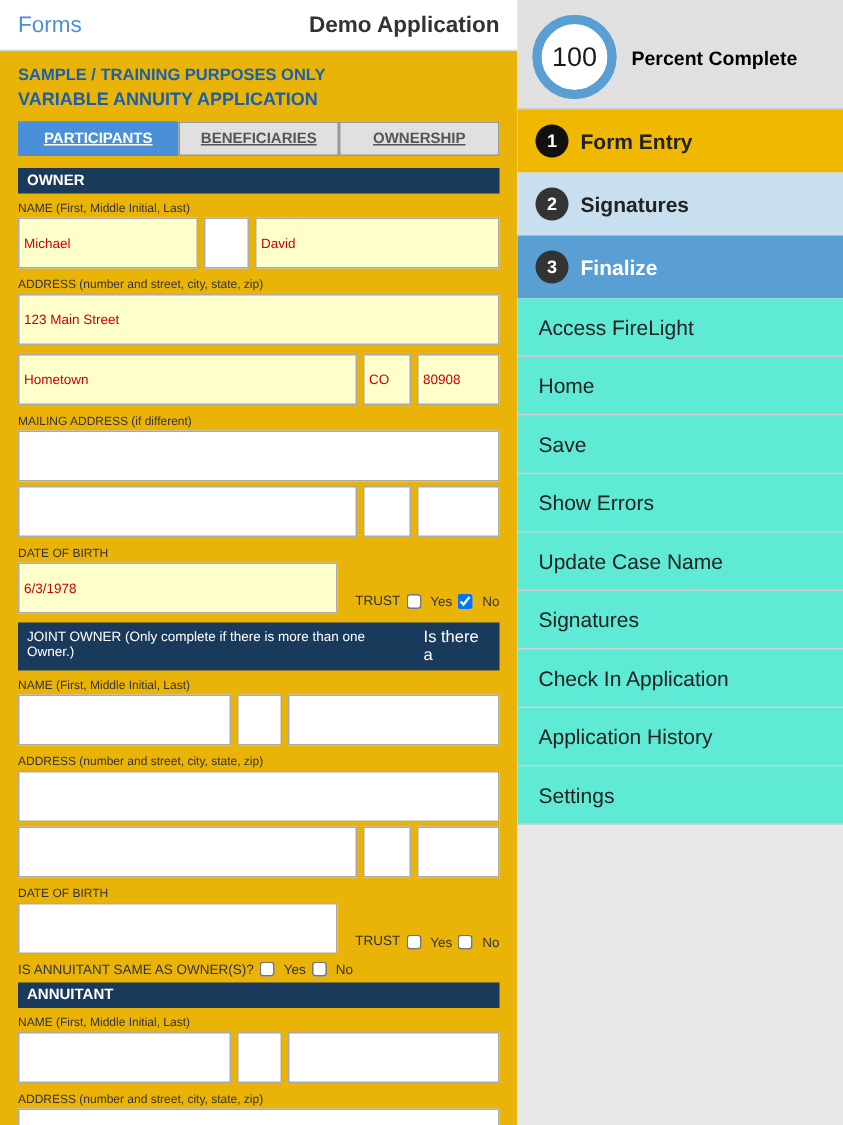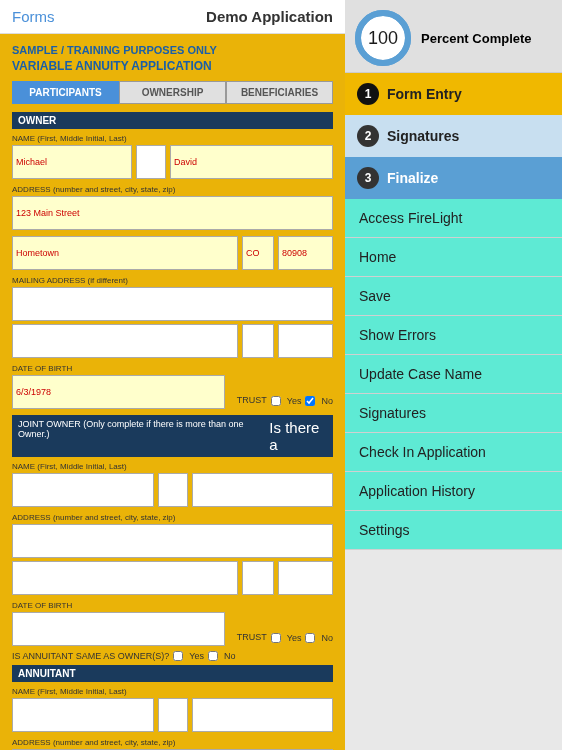--- a/index.html
+++ b/index.html
@@ -54,20 +54,21 @@
       margin-bottom: 8px;
     }
     .tab {
       flex: 1;
       padding: 5px 4px;
       text-align: center;
       font-size: 10px;
       font-weight: bold;
       border: 1px solid #999;
       cursor: pointer;
+      text-decoration: underline;
     }
     .tab.active {
       background: #4a90d9;
       color: #fff;
       border-color: #4a90d9;
     }
     .tab.inactive {
       background: #e0e0e0;
       color: #555;
     }
@@ -224,22 +225,22 @@
   <div class="left-header">
     <span class="forms-link">Forms</span>
     <span class="app-title">Demo Application</span>
   </div>
   <div class="form-content">
     <div class="sample-notice">SAMPLE / TRAINING PURPOSES ONLY</div>
     <div class="app-subtitle">VARIABLE ANNUITY APPLICATION</div>
 
     <div class="tab-bar">
       <div class="tab active">PARTICIPANTS</div>
+      <div class="tab inactive">BENEFICIARIES</div>
       <div class="tab inactive">OWNERSHIP</div>
-      <div class="tab inactive">BENEFICIARIES</div>
     </div>
 
     <div class="section-label">OWNER</div>
 
     <div class="field-group">
       <div class="field-label">NAME (First, Middle Initial, Last)</div>
       <div class="field-row">
         <input class="field-input filled" style="width: 120px;" value="Michael" readonly="">
         <input class="field-input" style="width: 30px;" value="">
         <input class="field-input filled" style="flex: 1 1 0%;" value="David" readonly="">
@@ -280,21 +281,21 @@
         </label>
         <label class="checkbox-label">
           <input type="checkbox" checked="" style="">
           <span>No</span>
         </label>
       </div>
     </div>
 
     <div class="joint-section">
       <span style="font-size:9px;">JOINT OWNER (Only complete if there is more than one Owner.)</span>
-      <span style="font-size:15px;padding-left:12px;">Is there a</span>
+      <span style="font-size:11px;padding-left:12px;">Is there a</span>
     </div>
 
     <div class="field-group">
       <div class="field-label">NAME (First, Middle Initial, Last)</div>
       <div class="field-row">
         <input class="field-input" style="flex: 1 1 0%;" value="">
         <input class="field-input" style="width: 30px;" value="">
         <input class="field-input" style="flex: 1 1 0%;" value="">
       </div>
     </div>

